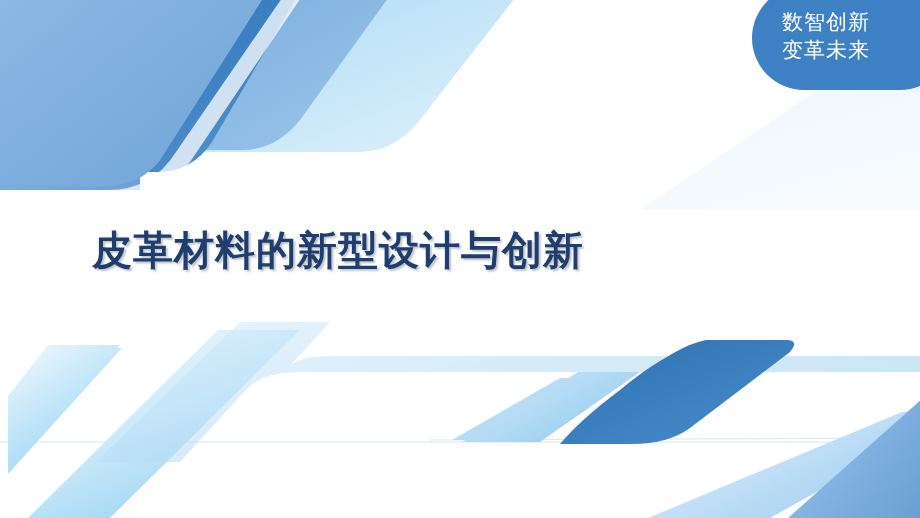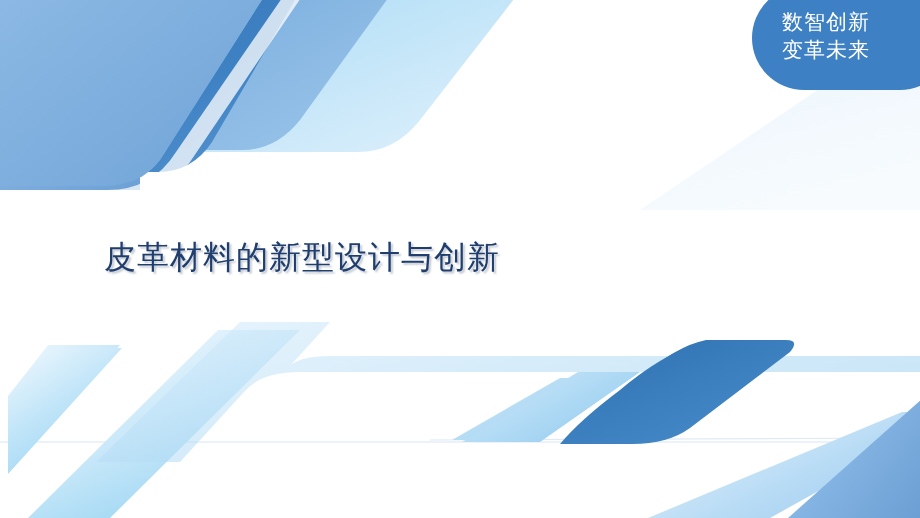--- a/index.html
+++ b/index.html
@@ -52,23 +52,23 @@
   }
 
   
   .title-block {
     position: absolute;
     left: 92px;
     top: 228px;
     z-index: 5;
   }
   .slide-title {
-    margin: 12px;
-    font-size: 32px;
-    font-weight: normal;
+    margin: 0;
+    font-size: 40px;
+    font-weight: bold;
     line-height: 1.1;
     letter-spacing: 1px;
     color: #1f3e6e;
     white-space: nowrap;
     text-shadow: 2px 2px 2px rgba(120, 130, 150, 0.45);
   }
 </style>
 </head>
 <body>
 

